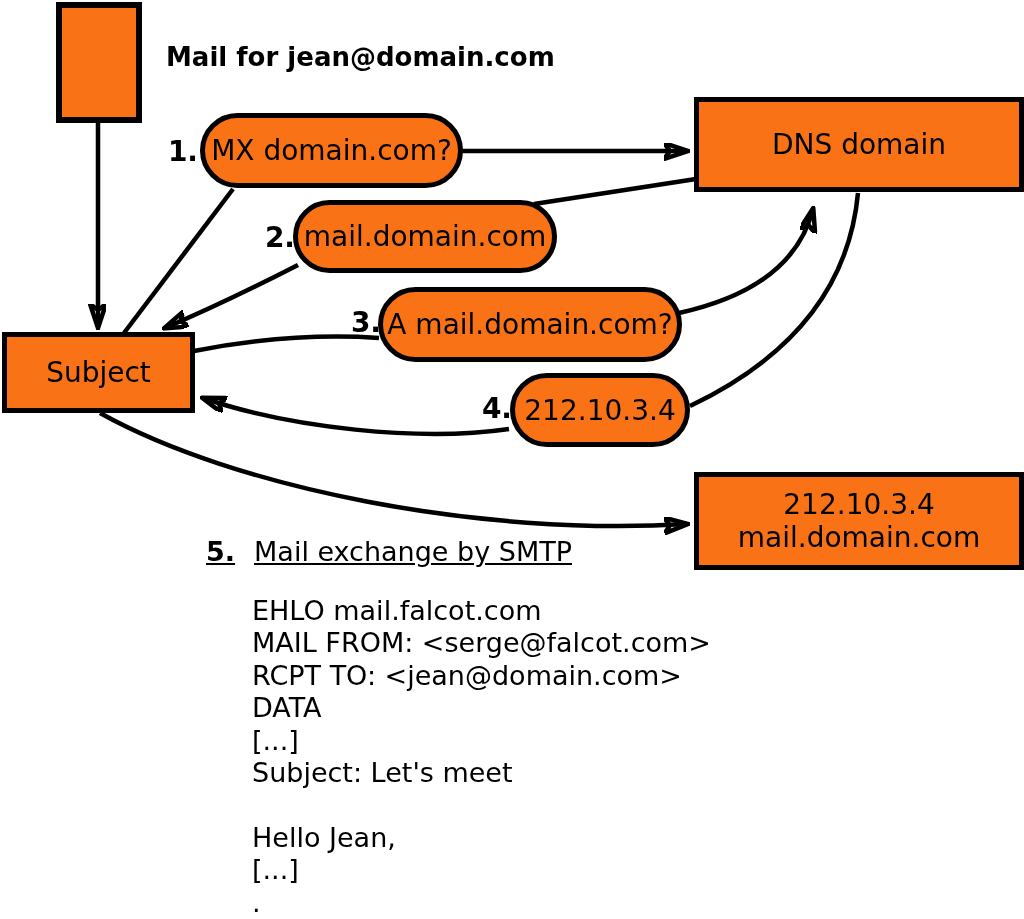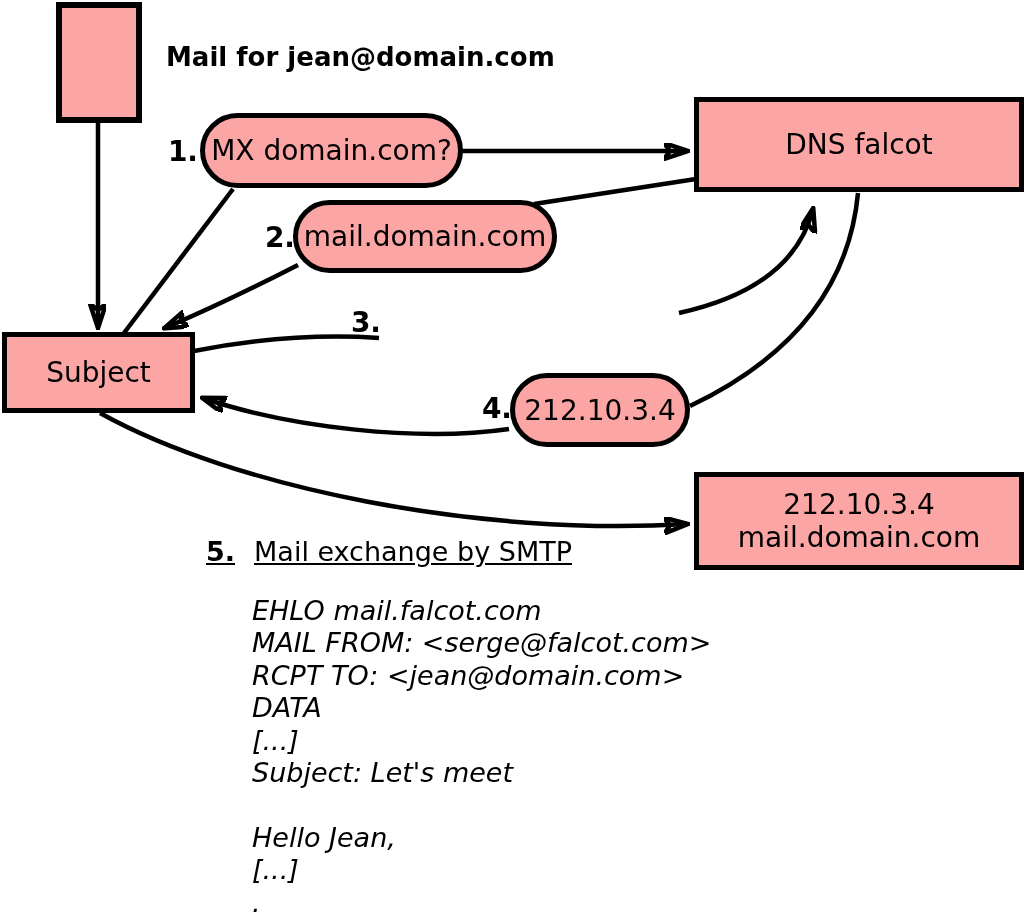--- a/index.html
+++ b/index.html
@@ -10,21 +10,21 @@
     font-family: "DejaVu Sans", "Liberation Sans", sans-serif;
     position: relative;
     overflow: hidden;
   }
   #stage { position: absolute; left: 0; top: 0; width: 923px; height: 919px; }
   svg.connectors { position: absolute; left: 0; top: 0; z-index: 1; }
   svg.connectors path { stroke: #000000; stroke-width: 4.5; fill: none; }
 
   .node {
     position: absolute; z-index: 2;
-    background: #fca5a5;
+    background: #f97316;
     border: 5px solid #000000;
     box-sizing: border-box;
     display: flex; align-items: center; justify-content: center;
     font-size: 28px; line-height: 33px;
     text-align: center;
     white-space: nowrap;
   }
   .rect-plain { border-width: 6px; }
   .pill { border-radius: 42px; }
 
@@ -43,21 +43,20 @@
   .step5 {
     position: absolute; z-index: 3;
     font-size: 27px; line-height: 33px; white-space: nowrap;
   }
   .step5 .n { font-weight: bold; margin-right: 19px; }
 
   .transcript {
     position: absolute; z-index: 3;
     font-size: 27px; line-height: 32.4px;
     white-space: pre-line;
-    font-style: italic;
   }
 
   .two-line { flex-direction: column; }
 
   
   #mail-rect   { left: 56px;  top: 2px;   width: 86px;  height: 121px; }
   #dns-box     { left: 694px; top: 97px;  width: 330px; height: 95px; }
   #postfix-box { left: 2px;   top: 332px; width: 193px; height: 81px; }
   #mailsrv-box { left: 694px; top: 472px; width: 330px; height: 98px; }
   #pill-1 { left: 200px; top: 113px; width: 263px; height: 75px; }
@@ -100,28 +99,31 @@
   <div id="mail-rect" class="node rect-plain"></div>
 
   <div id="title-text" class="title">Mail for jean@domain.com</div>
 
   <div id="pill-1" class="node pill">
     <span>MX domain.com?</span>
   </div>
   <div id="num-1" class="num">1.</div>
 
   <div id="dns-box" class="node">
-    <span>DNS falcot</span>
+    <span>DNS domain</span>
   </div>
 
   <div id="pill-2" class="node pill">
     <span>mail.domain.com</span>
   </div>
   <div id="num-2" class="num">2.</div>
 
+  <div id="pill-3" class="node pill">
+    <span>A mail.domain.com?</span>
+  </div>
   <div id="num-3" class="num">3.</div>
 
   <div id="postfix-box" class="node">
     <span>Subject</span>
   </div>
 
   <div id="pill-4" class="node pill">
     <span>212.10.3.4</span>
   </div>
   <div id="num-4" class="num">4.</div>

